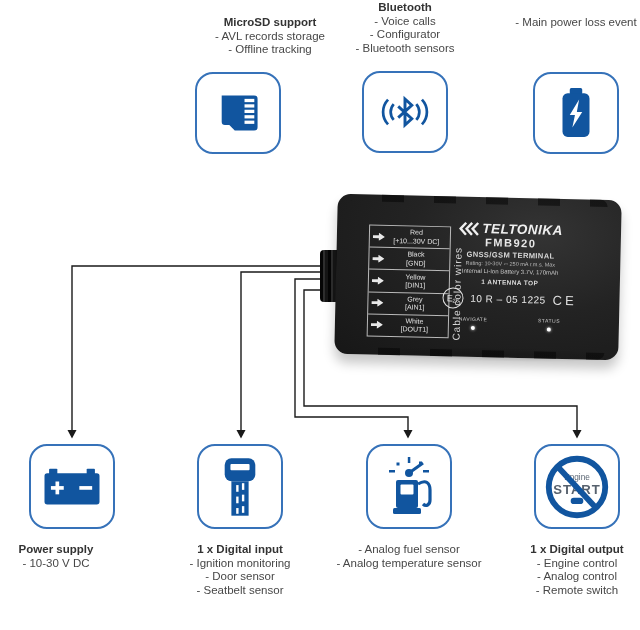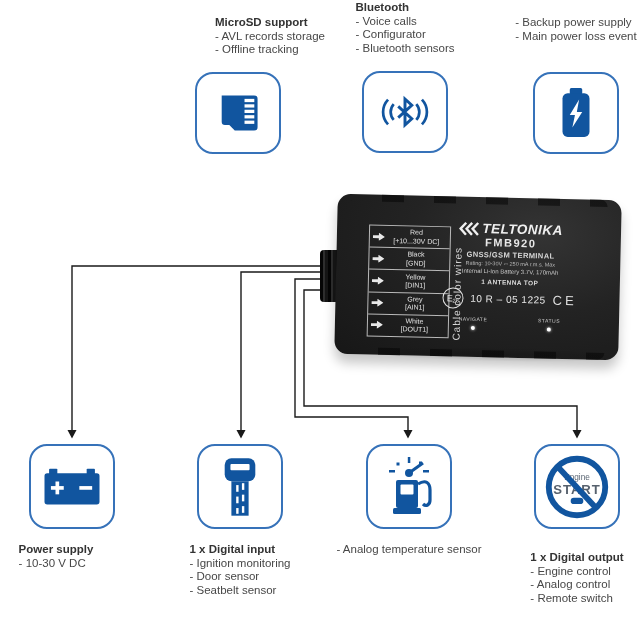--- a/index.html
+++ b/index.html
@@ -1,19 +1,19 @@
 <!DOCTYPE html>
 <html><head>
 <meta charset="utf-8">
 <style>
   html,body{margin:0;padding:0;}
   body{width:640px;height:630px;background:#ffffff;overflow:hidden;position:relative;
        font-family:"Liberation Sans", sans-serif;color:#3d3d3d;}
   
-  .feat{position:absolute;transform:translateX(-50%);white-space:nowrap;}
+  .feat{position:absolute;transform:translateX(-50%);text-align:center;white-space:nowrap;}
   .feat .t{font-weight:bold;font-size:11.5px;line-height:13.5px;color:#333;}
   .feat .l{font-size:11.5px;line-height:13.5px;color:#474747;}
   
   .ibox{position:absolute;width:86px;height:82px;border:2px solid #3672b9;border-radius:18px;
         background:#fff;display:flex;align-items:center;justify-content:center;box-sizing:border-box;}
   .ibox.b{height:85px;}
   
   .device{position:absolute;left:316px;top:190px;width:312px;height:178px;z-index:2;}
   .connector{position:absolute;left:4px;top:60px;width:28px;height:52px;border-radius:4px;
     background:repeating-linear-gradient(90deg,#050505 0 3px,#2e2e2e 3px 5px,#161616 5px 8px);}
@@ -66,21 +66,20 @@
   <div class="l">- AVL records storage</div>
   <div class="l">- Offline tracking</div>
 </div>
 <div class="feat" style="left:405px;top:1px;">
   <div class="t">Bluetooth</div>
   <div class="l">- Voice calls</div>
   <div class="l">- Configurator</div>
   <div class="l">- Bluetooth sensors</div>
 </div>
 <div class="feat" style="left:576px;top:16px;">
-  <div class="l">- Backup power supply</div>
   <div class="l">- Main power loss event</div>
 </div>
 
 <div class="ibox" style="left:195px;top:72px;">
   <svg width="50" height="40" viewBox="0 0 46 36">
     <path d="M8,2 H38 Q41,2 41,5 V31 Q41,34 38,34 H20 L15,29 H11 Q8,29 8,26 V5 Q8,2 8,2 Z" fill="#11559f"></path>
     <rect x="29" y="5" width="9" height="3" fill="#fff"></rect>
     <rect x="29" y="10" width="9" height="3" fill="#fff"></rect>
     <rect x="29" y="15" width="9" height="3" fill="#fff"></rect>
     <rect x="29" y="20" width="9" height="3" fill="#fff"></rect>
@@ -265,20 +264,21 @@
   <div class="t">Power supply</div>
   <div class="l">- 10-30 V DC</div>
 </div>
 <div class="feat wide" style="left:240px;top:543px;">
   <div class="t">1 x Digital input</div>
   <div class="l">- Ignition monitoring</div>
   <div class="l">- Door sensor</div>
   <div class="l">- Seatbelt sensor</div>
 </div>
 <div class="feat wide" style="left:409px;top:543px;">
+  <div class="l">- Analog fuel sensor</div>
   <div class="l">- Analog temperature sensor</div>
 </div>
-<div class="feat wide" style="left:577px;top:543px;margin-top:8px;">
+<div class="feat wide" style="left:577px;top:543px;">
   <div class="t">1 x Digital output</div>
   <div class="l">- Engine control</div>
   <div class="l">- Analog control</div>
   <div class="l">- Remote switch</div>
 </div>
 
 </body></html>

